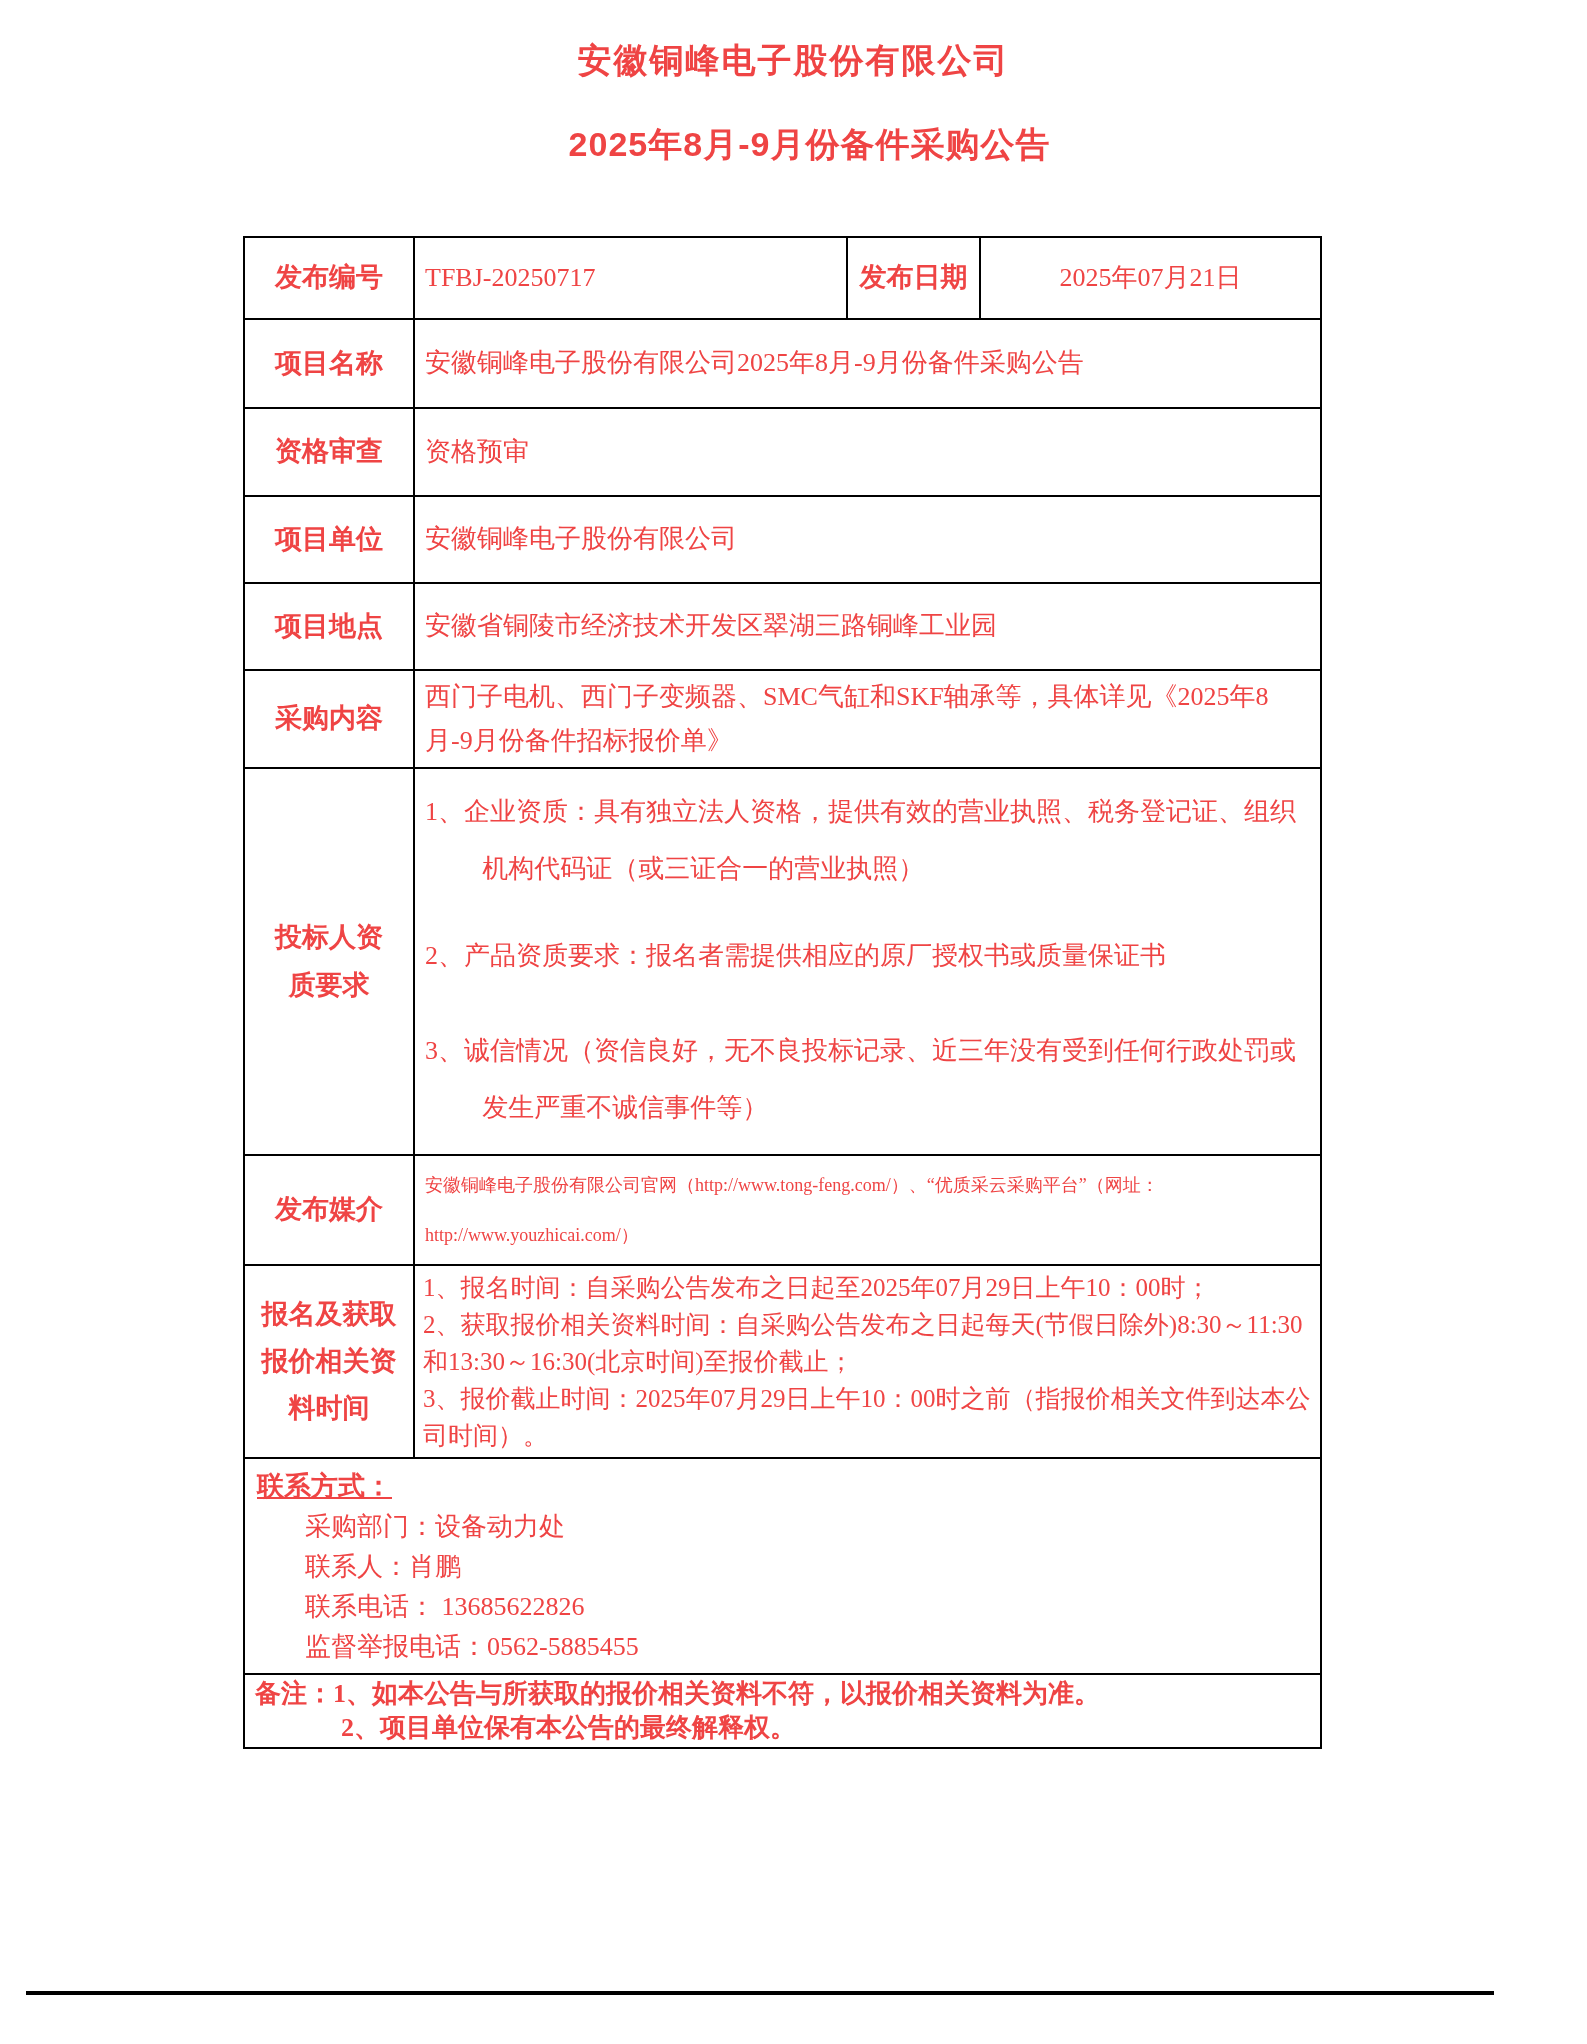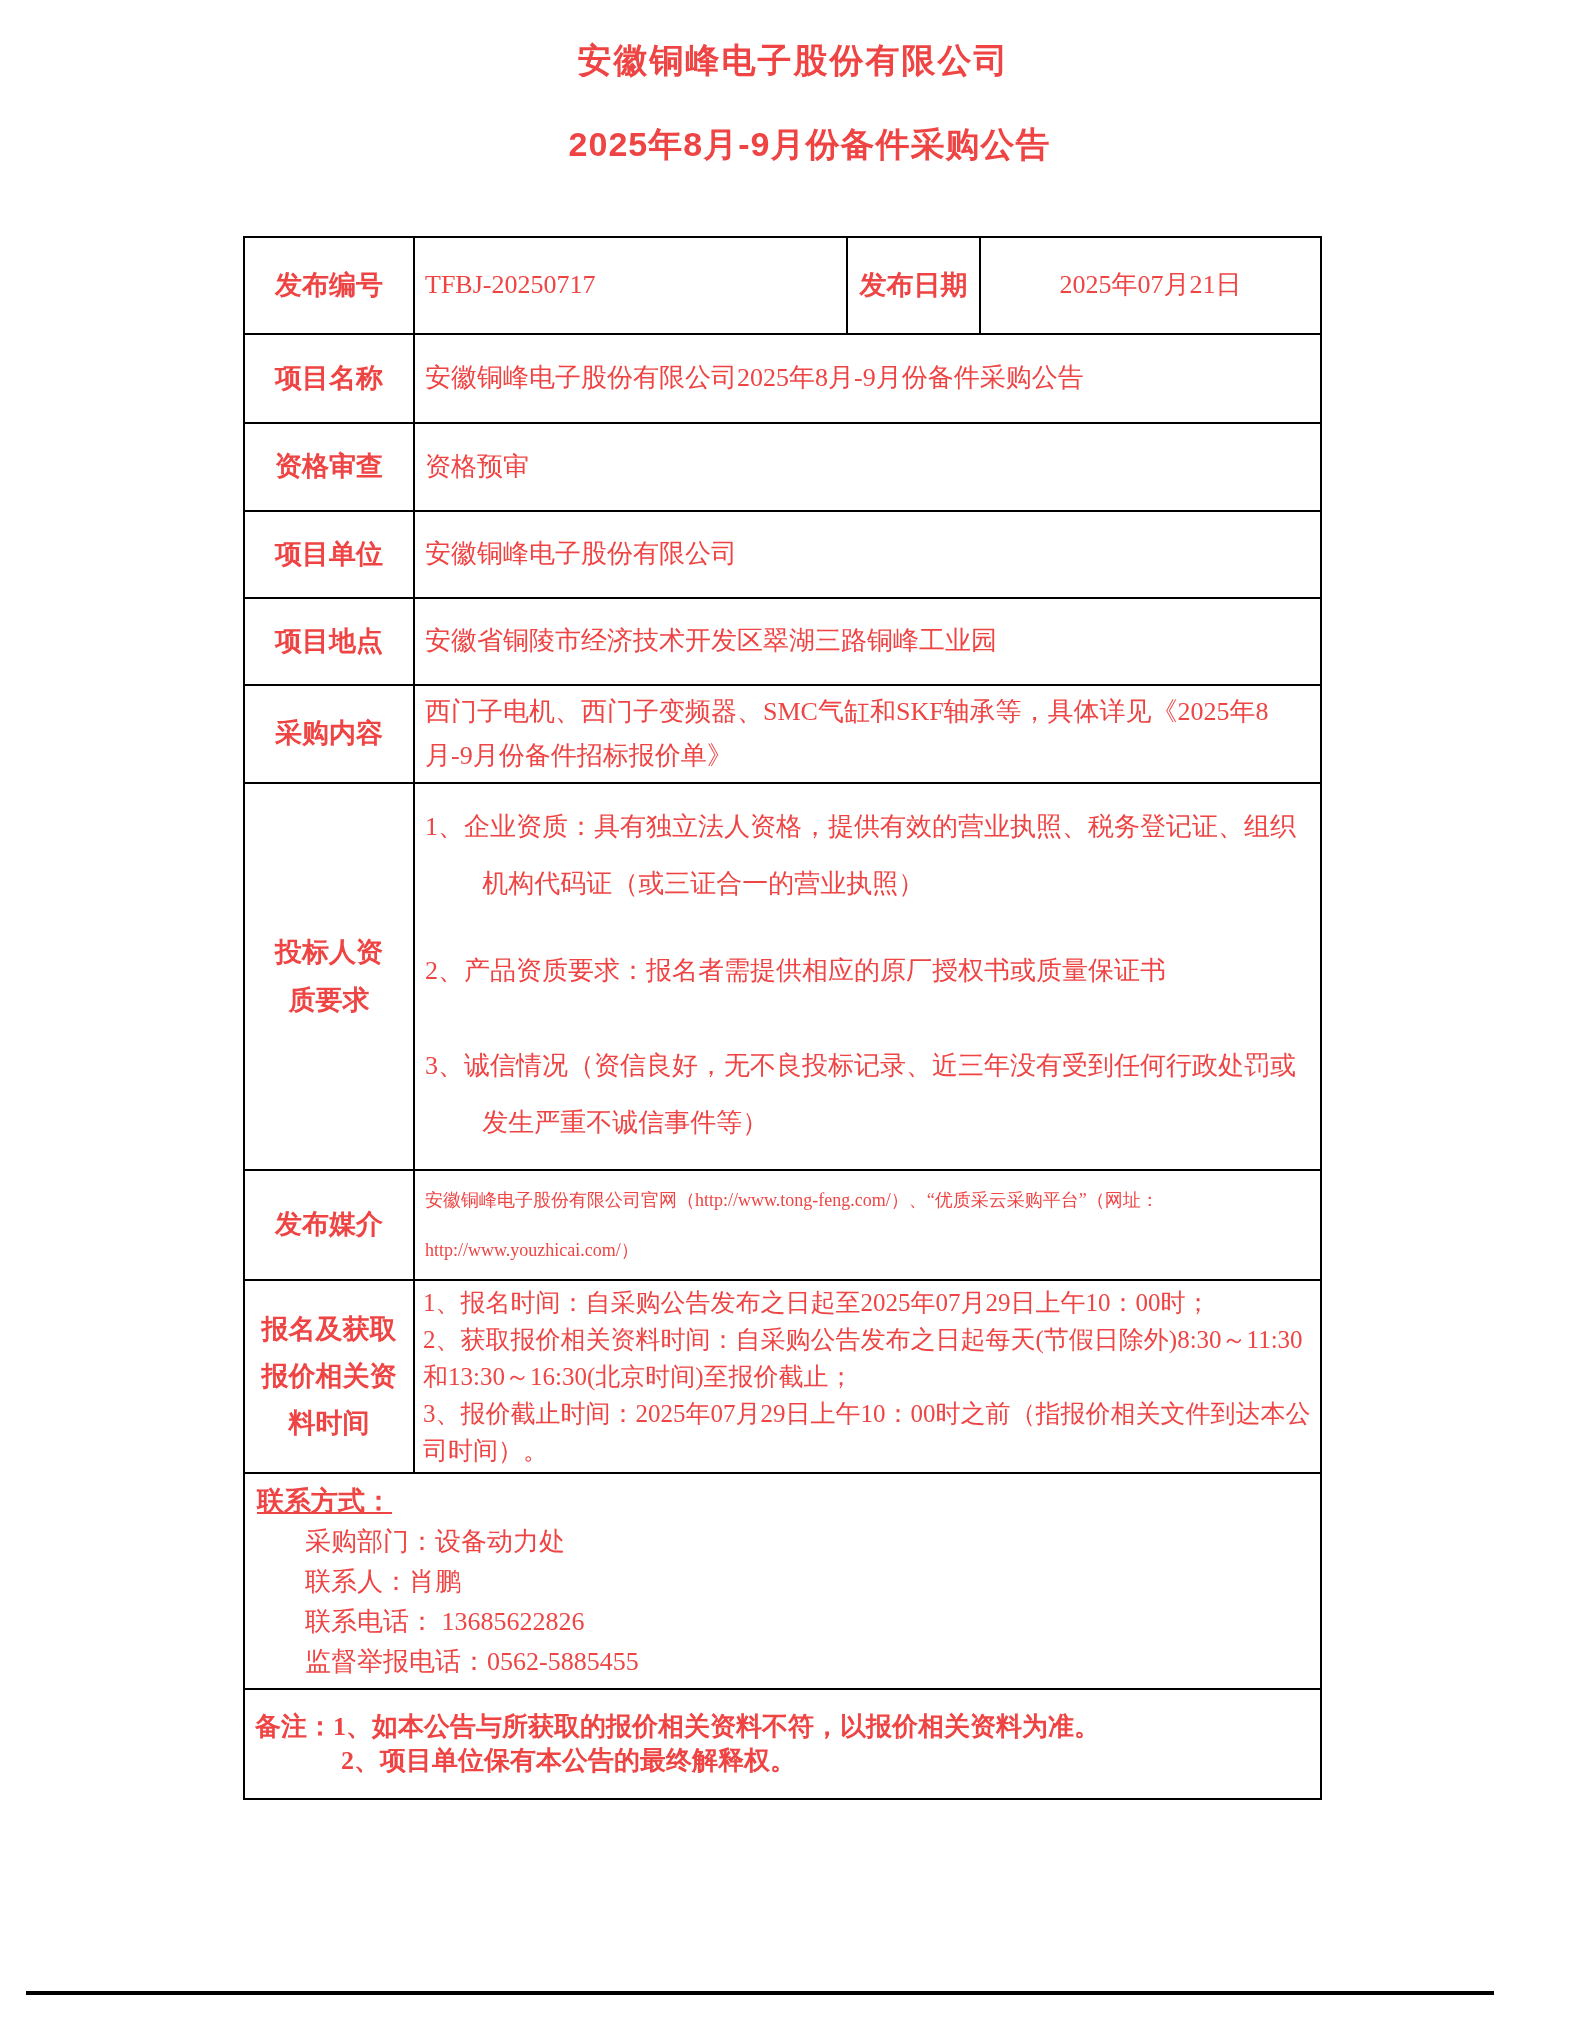--- a/index.html
+++ b/index.html
@@ -113,21 +113,21 @@
     font-size: 27px;
     line-height: 42px;
     text-decoration: underline;
   }
   .contact-line {
     padding-left: 48px;
     line-height: 40px;
   }
   td.remarks-cell {
     vertical-align: middle;
-    padding: 20px 10px;
+    padding: 2px 10px;
     font-size: 26px;
     font-weight: bold;
     border-radius: 21px;
   }
   .remark-line1 {
     line-height: 34px;
   }
   .remark-line2 {
     line-height: 34px;
     padding-left: 86px;
@@ -151,21 +151,21 @@
 
   <table class="announcement">
     <colgroup>
       <col style="width:170px">
       <col style="width:433px">
       <col style="width:133px">
       <col style="width:341px">
     </colgroup>
 
     <tbody>
-        <tr style="height:97px">
+        <tr style="height:82px">
       <td class="lbl">发布编号</td>
       <td class="val">TFBJ-20250717</td>
       <td class="lbl">发布日期</td>
       <td class="val center">2025年07月21日</td>
     </tr>
 
     <tr style="height:89px">
       <td class="lbl">项目名称</td>
       <td class="val" colspan="3">安徽铜峰电子股份有限公司2025年8月-9月份备件采购公告</td>
     </tr>

